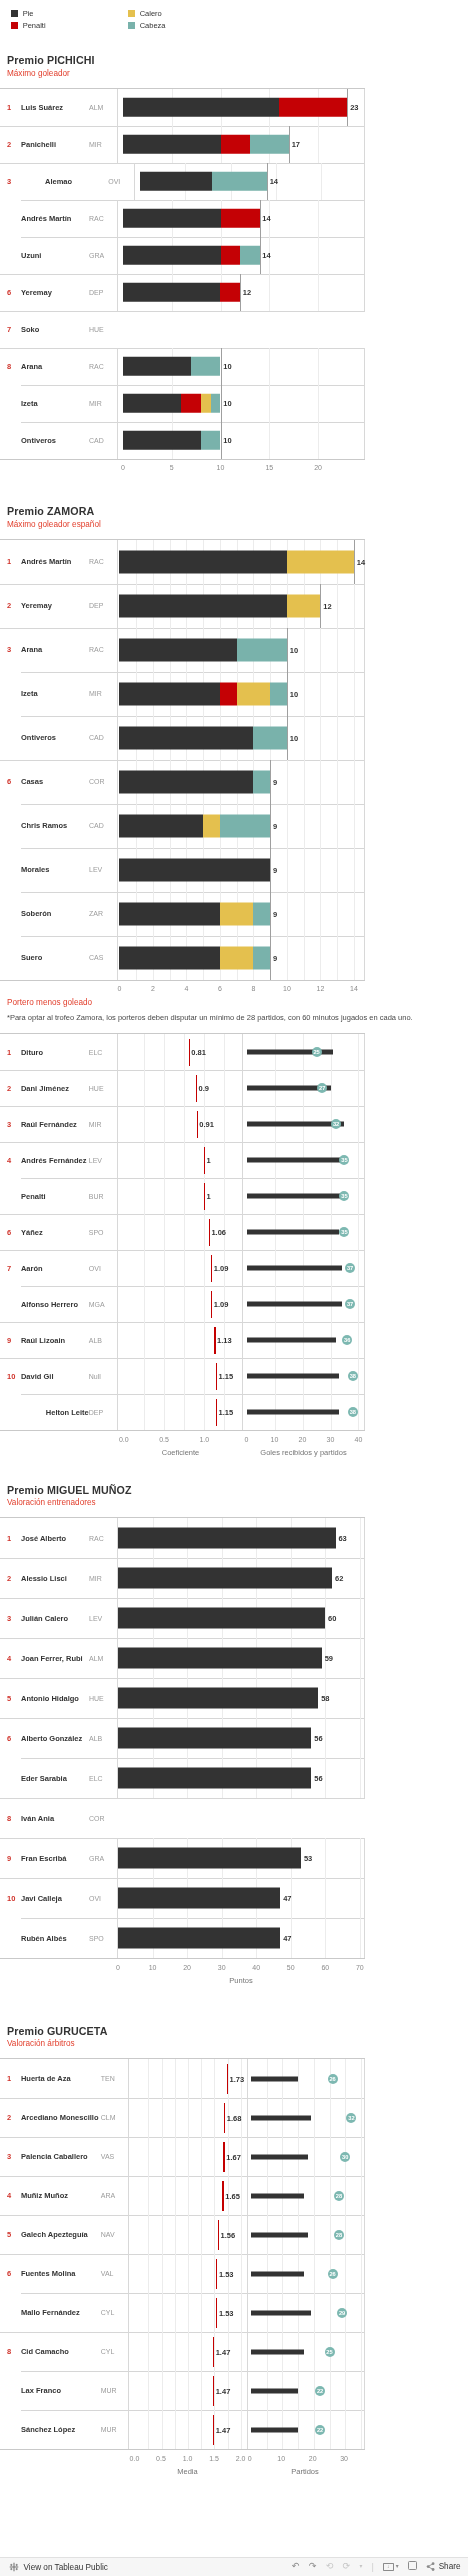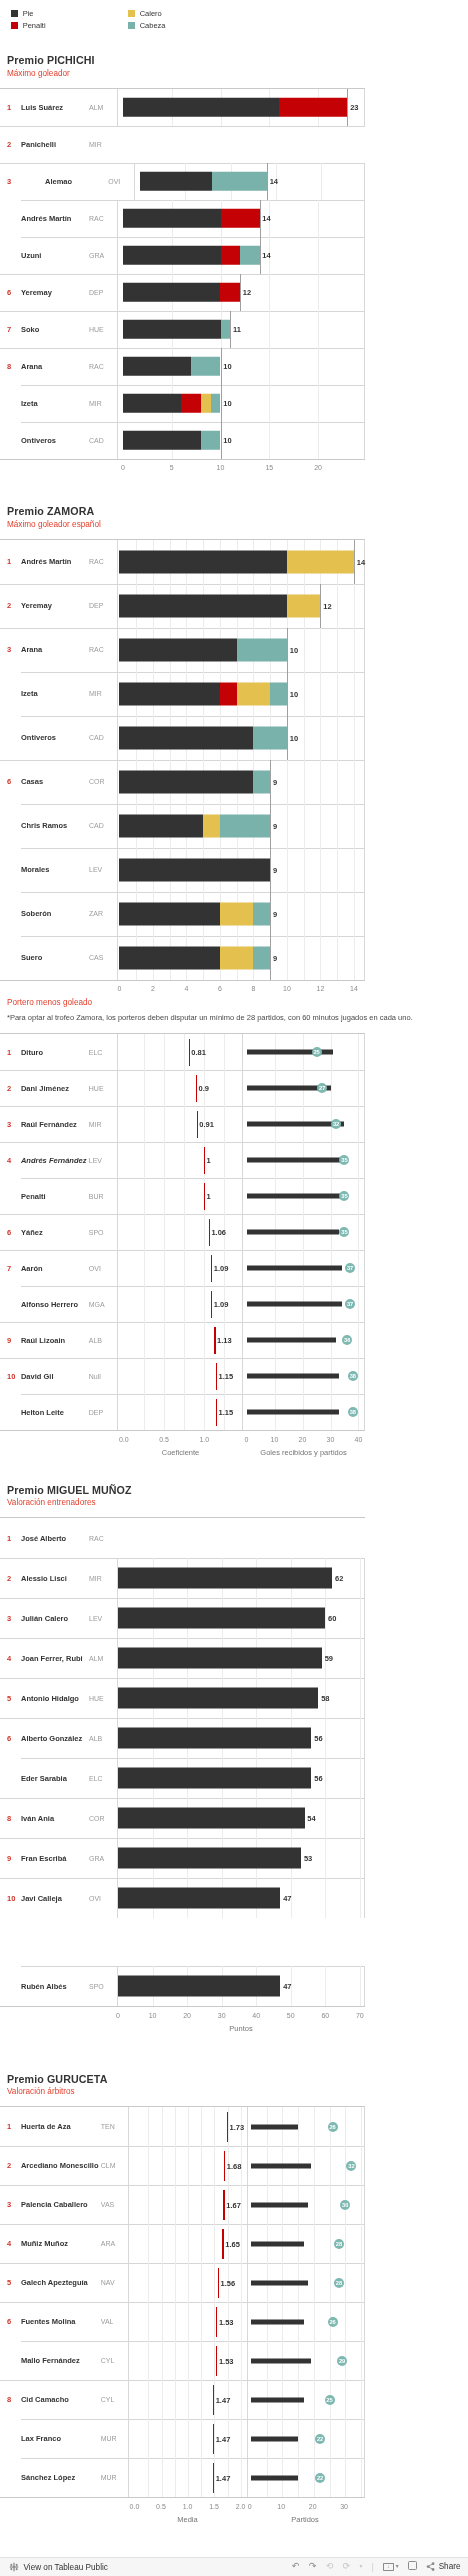--- a/index.html
+++ b/index.html
@@ -93,20 +93,33 @@
               </div>
               <div class="refline" style="left: 93.2551%;"></div>
               <div class="vlabel" style="left: 93.2551%;">23</div>
             </div>
           </div>
           <div class="row" style="height: 37px;">
             <div class="divider" style="left: 0px;"></div>
             <div class="cell rank" style="width: 21px;">2</div>
             <div class="cell pname" style="width: 68px;">Panichelli</div>
             <div class="cell team" style="width: 28px;">MIR</div>
+            <div class="plot" style="width: 246px;">
+              <div class="grid" style="left: 21.8381%;"></div>
+              <div class="grid" style="left: 41.6761%;"></div>
+              <div class="grid" style="left: 61.5142%;"></div>
+              <div class="grid" style="left: 81.3522%;"></div>
+              <div class="bar" style="left: 2%; height: 18.5px; width: 67.4494%;">
+                <div class="seg" style="width: 58.8235%; background: rgb(51, 51, 51);"></div>
+                <div class="seg" style="width: 17.6471%; background: rgb(196, 1, 5);"></div>
+                <div class="seg" style="width: 23.5294%; background: rgb(121, 178, 171);"></div>
+              </div>
+              <div class="refline" style="left: 69.4494%;"></div>
+              <div class="vlabel" style="left: 69.4494%;">17</div>
+            </div>
           </div>
           <div class="row" style="height: 37px;">
             <div class="divider" style="left: 0px;"></div>
             <div class="cell rank" style="width: 21px;">3</div>
             <div class="cell pname" style="width: 68px; margin-left: 25px;">Alemao</div>
             <div class="cell team" style="width: 28px;">OVI</div>
             <div class="plot" style="width: 246px;">
               <div class="grid" style="left: 21.8381%;"></div>
               <div class="grid" style="left: 41.6761%;"></div>
               <div class="grid" style="left: 61.5142%;"></div>
@@ -172,32 +185,20 @@
               </div>
               <div class="refline" style="left: 49.6113%;"></div>
               <div class="vlabel" style="left: 49.6113%;">12</div>
             </div>
           </div>
           <div class="row" style="height: 37px;">
             <div class="divider" style="left: 0px;"></div>
             <div class="cell rank" style="width: 21px;">7</div>
             <div class="cell pname" style="width: 68px;">Soko</div>
             <div class="cell team" style="width: 28px;">HUE</div>
-            <div class="plot" style="width: 246px;">
-              <div class="grid" style="left: 21.8381%;"></div>
-              <div class="grid" style="left: 41.6761%;"></div>
-              <div class="grid" style="left: 61.5142%;"></div>
-              <div class="grid" style="left: 81.3522%;"></div>
-              <div class="bar" style="left: 2%; height: 18.5px; width: 43.6437%;">
-                <div class="seg" style="width: 90.9091%; background: rgb(51, 51, 51);"></div>
-                <div class="seg" style="width: 9.09091%; background: rgb(121, 178, 171);"></div>
-              </div>
-              <div class="refline" style="left: 45.6437%;"></div>
-              <div class="vlabel" style="left: 45.6437%;">11</div>
-            </div>
           </div>
           <div class="row" style="height: 37px;">
             <div class="divider" style="left: 0px;"></div>
             <div class="cell rank" style="width: 21px;">8</div>
             <div class="cell pname" style="width: 68px;">Arana</div>
             <div class="cell team" style="width: 28px;">RAC</div>
             <div class="plot" style="width: 246px;">
               <div class="grid" style="left: 21.8381%;"></div>
               <div class="grid" style="left: 41.6761%;"></div>
               <div class="grid" style="left: 61.5142%;"></div>
@@ -628,21 +629,21 @@
               <div class="grid" style="left: 49.1381%;"></div>
               <div class="grid" style="left: 72.2571%;"></div>
               <div class="grid" style="left: 95.3762%;"></div>
               <div class="thinbar" style="left: 2.9%; width: 80.9167%; background: rgb(51, 51, 51);"></div>
               <div class="dot" style="left: 76.881%; background: rgb(125, 184, 177);">32</div>
             </div>
           </div>
           <div class="row" style="height: 36px;">
             <div class="divider" style="left: 0px;"></div>
             <div class="cell rank" style="width: 21px;">4</div>
-            <div class="cell pname" style="width: 68px; font-style: italic;">Andrés Fernández</div>
+            <div class="cell pname" style="width: 68px;">Andrés Fernández</div>
             <div class="cell team" style="width: 28px;">LEV</div>
             <div class="plot" style="width: 125px; border-right: none;">
               <div class="grid" style="left: 20.7149%;"></div>
               <div class="grid" style="left: 36.8297%;"></div>
               <div class="grid" style="left: 52.9446%;"></div>
               <div class="grid" style="left: 69.0595%;"></div>
               <div class="grid" style="left: 85.1743%;"></div>
               <div class="redline" style="left: 69.0595%;"></div>
               <div class="vlabel" style="left: 69.0595%;">1</div>
             </div>
@@ -789,21 +790,21 @@
               <div class="grid" style="left: 49.1381%;"></div>
               <div class="grid" style="left: 72.2571%;"></div>
               <div class="grid" style="left: 95.3762%;"></div>
               <div class="thinbar" style="left: 2.9%; width: 76.2929%; background: rgb(51, 51, 51);"></div>
               <div class="dot" style="left: 90.7524%; background: rgb(125, 184, 177);">38</div>
             </div>
           </div>
           <div class="row" style="height: 36px;">
             <div class="divider" style="left: 21px;"></div>
             <div class="cell rank" style="width: 21px;"></div>
-            <div class="cell pname" style="width: 68px;">Helton Leite</div>
+            <div class="cell pname" style="width: 68px; text-align: right;">Helton Leite</div>
             <div class="cell team" style="width: 28px;">DEP</div>
             <div class="plot" style="width: 125px; border-right: none;">
               <div class="grid" style="left: 20.7149%;"></div>
               <div class="grid" style="left: 36.8297%;"></div>
               <div class="grid" style="left: 52.9446%;"></div>
               <div class="grid" style="left: 69.0595%;"></div>
               <div class="grid" style="left: 85.1743%;"></div>
               <div class="redline" style="left: 78.7284%;"></div>
               <div class="vlabel" style="left: 78.7284%;">1.15</div>
             </div>
@@ -837,20 +838,33 @@
         </div>
       </div>
       <div class="section">
         <div class="section-title" style="margin-top: 24px;">Premio MIGUEL MUÑOZ</div>
         <div class="section-sub">Valoración entrenadores</div>
         <div class="tbl" style="width: 365px;">
           <div class="row" style="height: 40px;">
             <div class="cell rank" style="width: 21px;">1</div>
             <div class="cell pname" style="width: 68px;">José Alberto</div>
             <div class="cell team" style="width: 28px;">RAC</div>
+            <div class="plot" style="width: 246px;">
+              <div class="grid" style="left: 14.0449%;"></div>
+              <div class="grid" style="left: 28.0899%;"></div>
+              <div class="grid" style="left: 42.1348%;"></div>
+              <div class="grid" style="left: 56.1798%;"></div>
+              <div class="grid" style="left: 70.2247%;"></div>
+              <div class="grid" style="left: 84.2697%;"></div>
+              <div class="grid" style="left: 98.3146%;"></div>
+              <div class="bar" style="left: 0%; height: 21px; width: 88.4831%;">
+                <div class="seg" style="width: 100%; background: rgb(51, 51, 51);"></div>
+              </div>
+              <div class="vlabel" style="left: 88.4831%;">63</div>
+            </div>
           </div>
           <div class="row" style="height: 40px;">
             <div class="divider" style="left: 0px;"></div>
             <div class="cell rank" style="width: 21px;">2</div>
             <div class="cell pname" style="width: 68px;">Alessio Lisci</div>
             <div class="cell team" style="width: 28px;">MIR</div>
             <div class="plot" style="width: 246px;">
               <div class="grid" style="left: 14.0449%;"></div>
               <div class="grid" style="left: 28.0899%;"></div>
               <div class="grid" style="left: 42.1348%;"></div>
@@ -957,33 +971,20 @@
                 <div class="seg" style="width: 100%; background: rgb(51, 51, 51);"></div>
               </div>
               <div class="vlabel" style="left: 78.6517%;">56</div>
             </div>
           </div>
           <div class="row" style="height: 40px;">
             <div class="divider" style="left: 0px;"></div>
             <div class="cell rank" style="width: 21px;">8</div>
             <div class="cell pname" style="width: 68px;">Iván Ania</div>
             <div class="cell team" style="width: 28px;">COR</div>
-            <div class="plot" style="width: 246px;">
-              <div class="grid" style="left: 14.0449%;"></div>
-              <div class="grid" style="left: 28.0899%;"></div>
-              <div class="grid" style="left: 42.1348%;"></div>
-              <div class="grid" style="left: 56.1798%;"></div>
-              <div class="grid" style="left: 70.2247%;"></div>
-              <div class="grid" style="left: 84.2697%;"></div>
-              <div class="grid" style="left: 98.3146%;"></div>
-              <div class="bar" style="left: 0%; height: 21px; width: 75.8427%;">
-                <div class="seg" style="width: 100%; background: rgb(51, 51, 51);"></div>
-              </div>
-              <div class="vlabel" style="left: 75.8427%;">54</div>
-            </div>
           </div>
           <div class="row" style="height: 40px;">
             <div class="divider" style="left: 0px;"></div>
             <div class="cell rank" style="width: 21px;">9</div>
             <div class="cell pname" style="width: 68px;">Fran Escribá</div>
             <div class="cell team" style="width: 28px;">GRA</div>
             <div class="plot" style="width: 246px;">
               <div class="grid" style="left: 14.0449%;"></div>
               <div class="grid" style="left: 28.0899%;"></div>
               <div class="grid" style="left: 42.1348%;"></div>
@@ -1009,21 +1010,21 @@
               <div class="grid" style="left: 56.1798%;"></div>
               <div class="grid" style="left: 70.2247%;"></div>
               <div class="grid" style="left: 84.2697%;"></div>
               <div class="grid" style="left: 98.3146%;"></div>
               <div class="bar" style="left: 0%; height: 21px; width: 66.0112%;">
                 <div class="seg" style="width: 100%; background: rgb(51, 51, 51);"></div>
               </div>
               <div class="vlabel" style="left: 66.0112%;">47</div>
             </div>
           </div>
-          <div class="row" style="height: 40px; margin-top: 48px;">
+          <div class="row" style="height: 40px;">
             <div class="divider" style="left: 21px;"></div>
             <div class="cell rank" style="width: 21px;"></div>
             <div class="cell pname" style="width: 68px;">Rubén Albés</div>
             <div class="cell team" style="width: 28px;">SPO</div>
             <div class="plot" style="width: 246px;">
               <div class="grid" style="left: 14.0449%;"></div>
               <div class="grid" style="left: 28.0899%;"></div>
               <div class="grid" style="left: 42.1348%;"></div>
               <div class="grid" style="left: 56.1798%;"></div>
               <div class="grid" style="left: 70.2247%;"></div>

